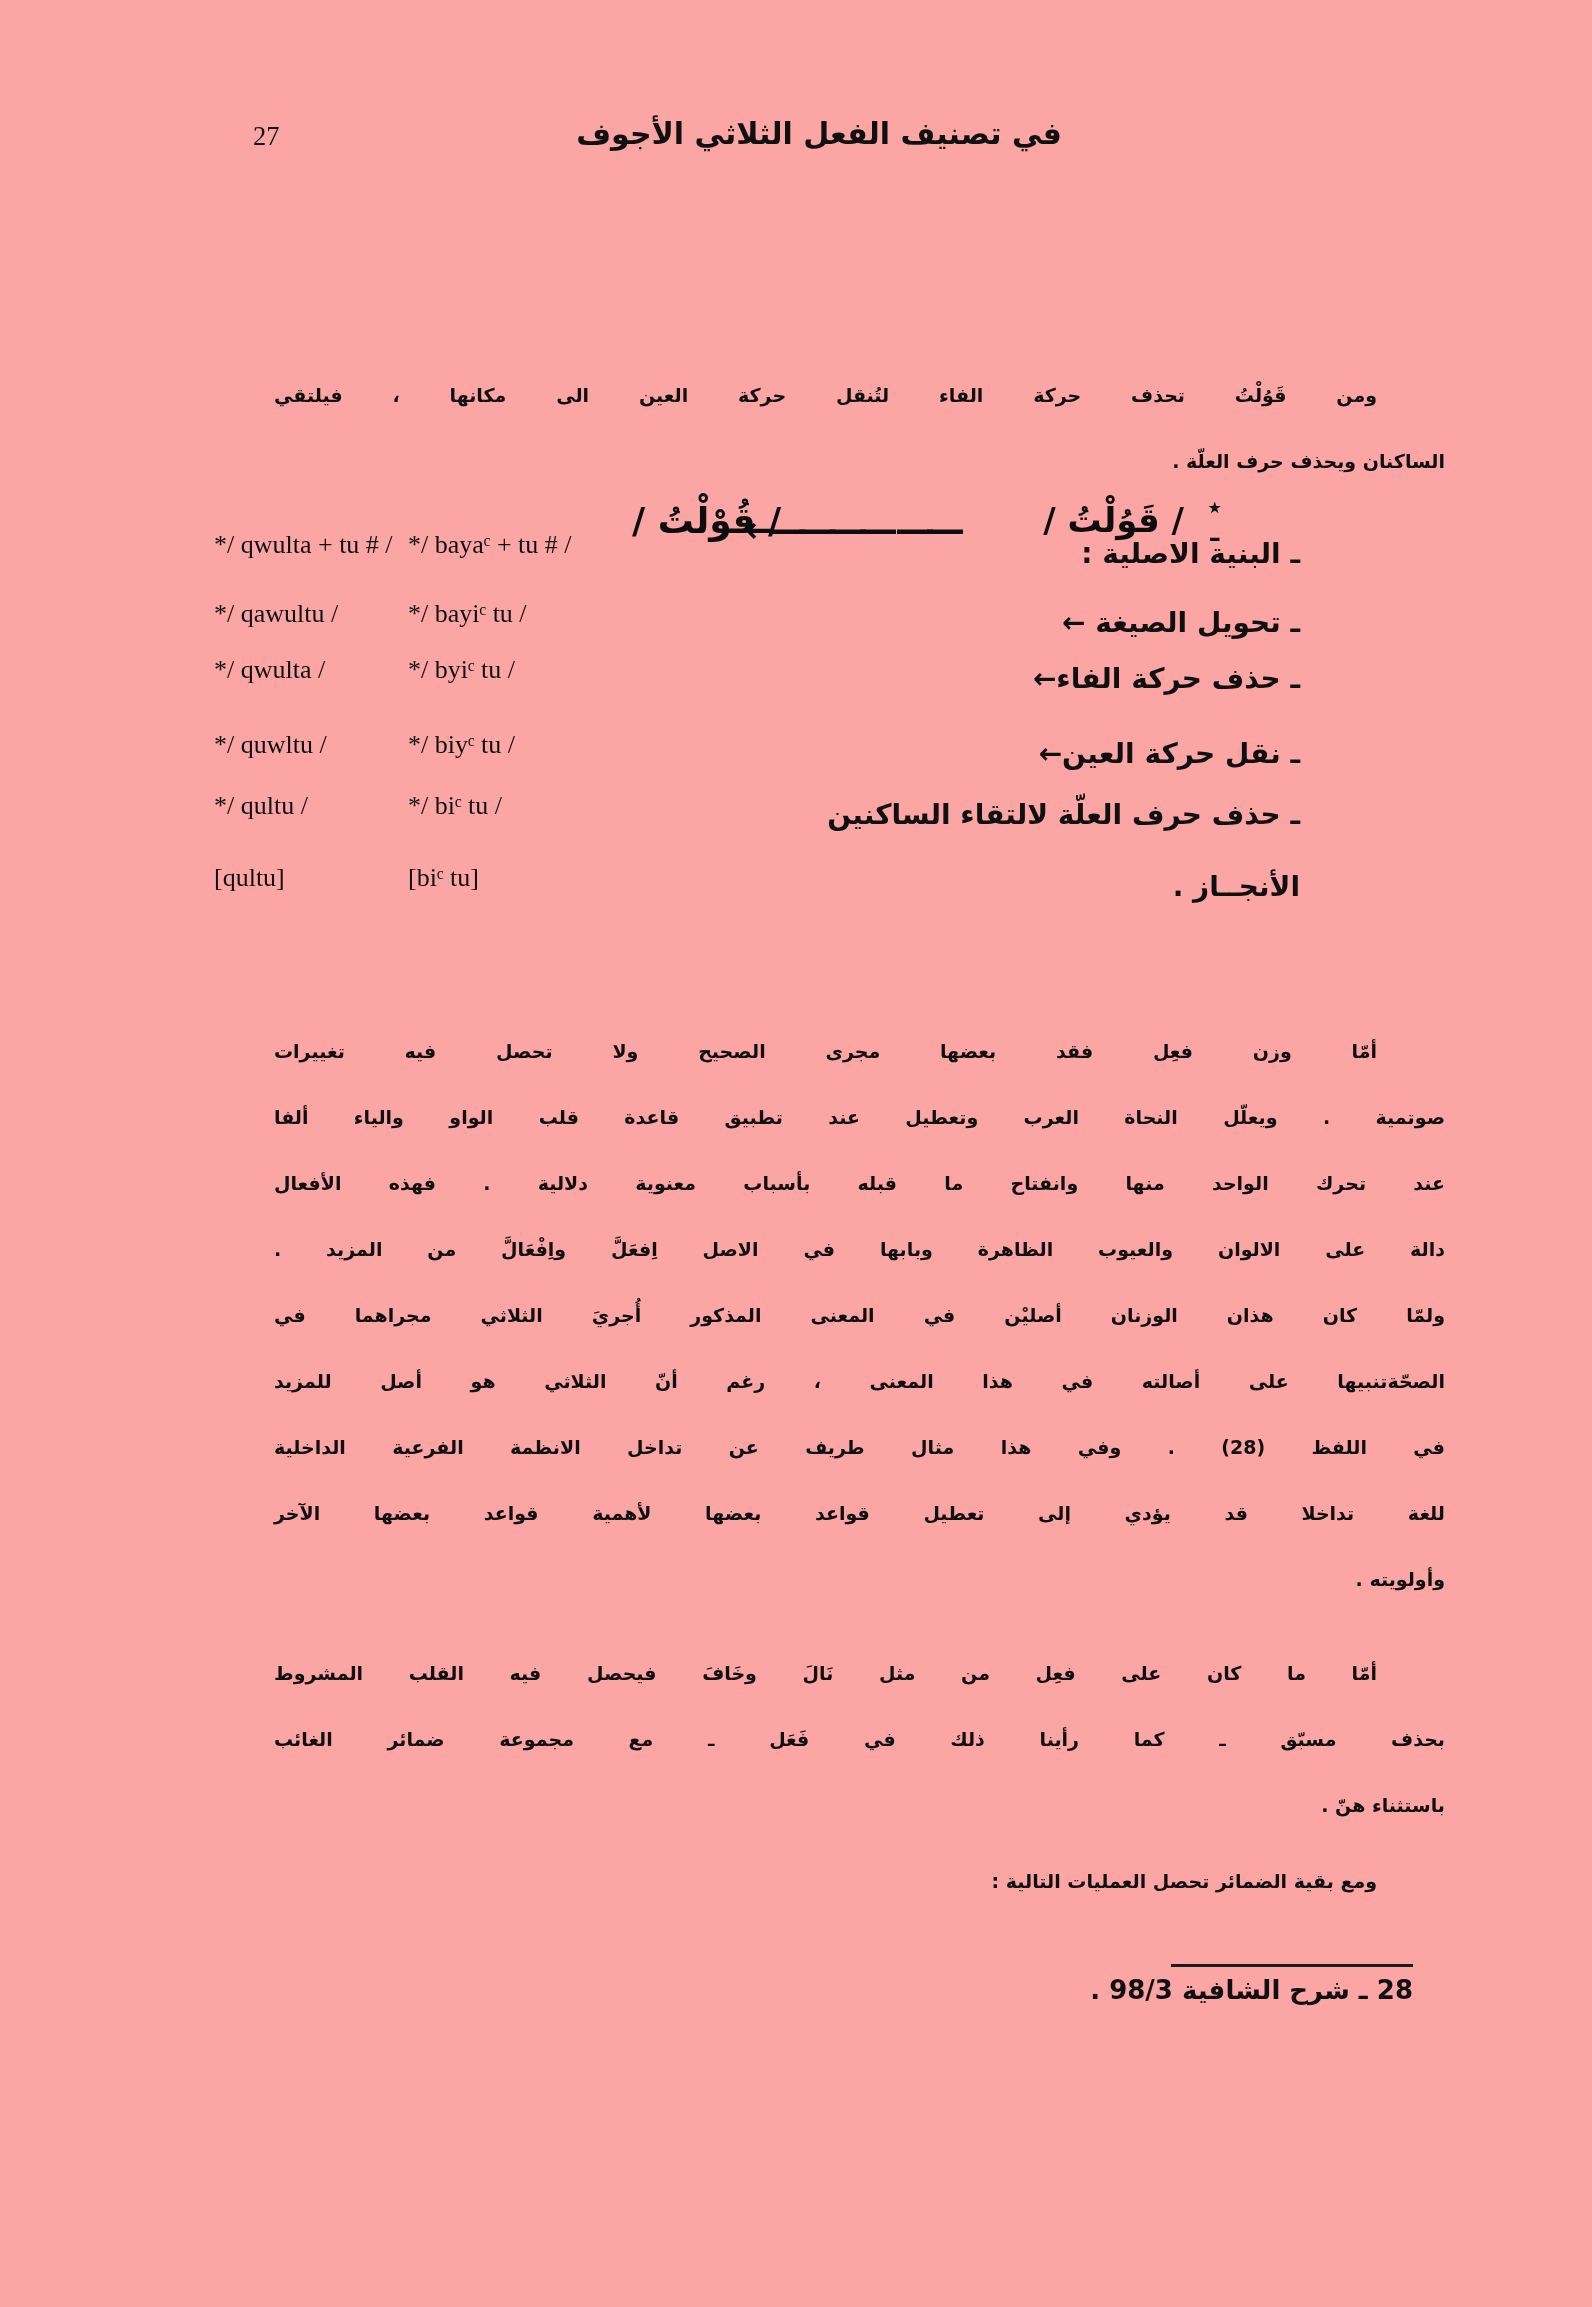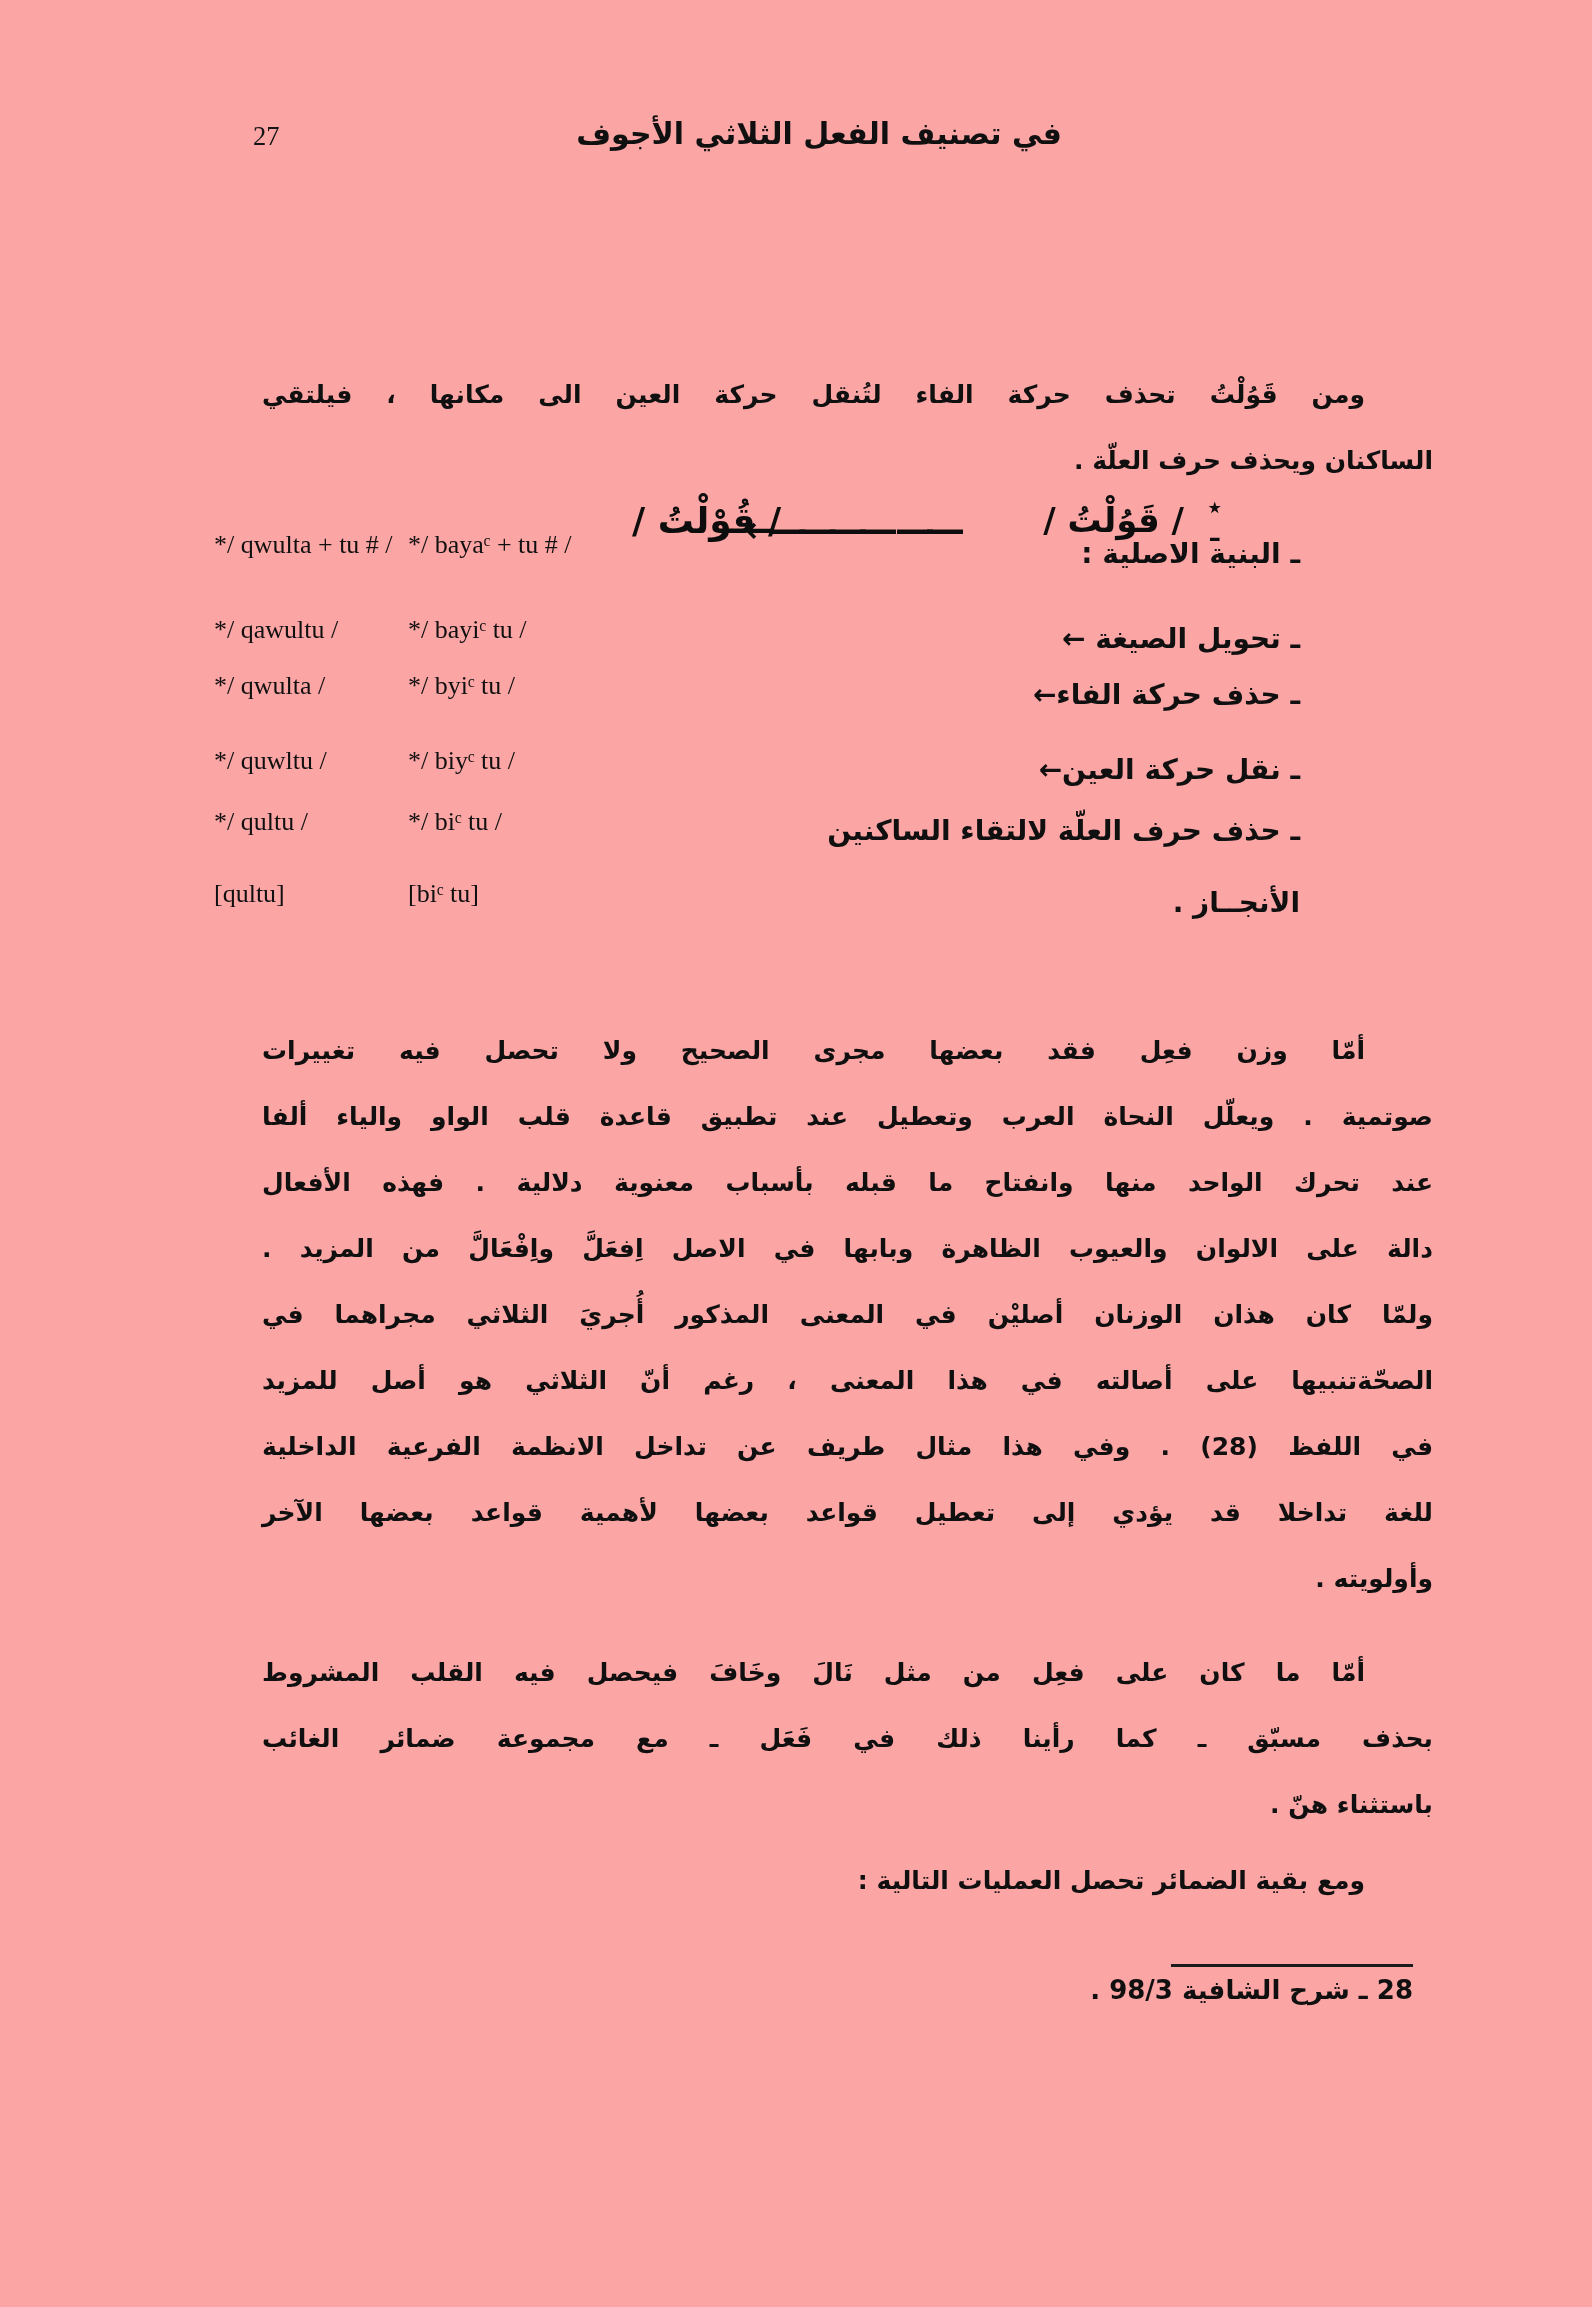--- a/index.html
+++ b/index.html
@@ -38,36 +38,36 @@
     position:absolute;left:745px;top:264px;width:286px;
     font-size:36px;letter-spacing:-5.8px;white-space:nowrap;color:#0d0d0d;
     font-weight:700;
   }
   .f-res{
     position:absolute;left:632px;top:255px;
     direction:rtl;font-size:36px;font-weight:700;white-space:nowrap;color:#0d0d0d;
   }
   
   .para{
-    position:absolute;left:262px;width:1171px;
+    position:absolute;left:274px;width:1171px;
     direction:rtl;
-    font-size:25px;line-height:66px;font-weight:700;color:#101010;
+    font-size:19px;line-height:66px;font-weight:700;color:#101010;
   }
   .para .line{text-align:right;}
   .para .line.just{text-align:justify;text-align-last:justify;}
   .para .line.ind{padding-right:68px;}
   #para1{top:362px;}
   #para2{top:1018px;}
   #para3{top:1640px;}
   #para4{top:1848px;}
   
   .deriv{position:absolute;top:527px;left:0;width:1592px;}
   .drow{position:relative;}
   .drow:nth-of-type(1){height:69px;}
-  .drow:nth-of-type(2){height:56px;margin-top:16px;}
+  .drow:nth-of-type(2){height:56px;}
   .drow:nth-of-type(3){height:75px;}
   .drow:nth-of-type(4){height:61px;}
   .drow:nth-of-type(5){height:72px;}
   .drow:nth-of-type(6){height:66px;}
   .c1,.c2{
     position:absolute;top:3.3px;
     font-family:"Liberation Serif","DejaVu Serif","DejaVu Sans",serif;
     font-size:26px;color:#101010;white-space:nowrap;
   }
   .c1{left:214px;}

